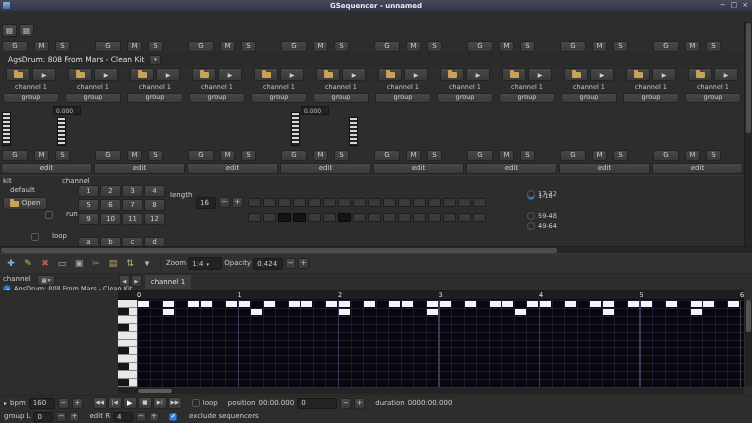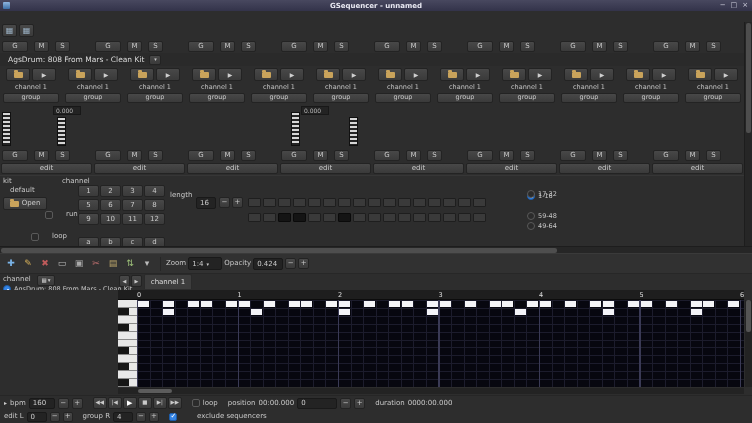--- a/index.html
+++ b/index.html
@@ -627,29 +627,29 @@
     <span class="lbl">00:00.000</span>
     <div class="valuebox" style="width:40px;height:11px">0</div>
     <div class="btn spin">−</div>
     <div class="btn spin">+</div>
     <div class="gap"></div>
     <span class="lbl">duration</span>
     <span class="lbl">0000:00.000</span>
   </div>
 
   <div id="footer">
-    <span class="lbl">edit L</span>
+    <span class="lbl">group L</span>
     <div class="valuebox" style="width:20px;height:10px">0</div>
     <div class="btn spin" style="width:10px;height:10px">−</div>
     <div class="btn spin" style="width:10px;height:10px">+</div>
     <div class="gap"></div>
-    <span class="lbl">group R</span>
+    <span class="lbl">edit R</span>
     <div class="valuebox" style="width:20px;height:10px">4</div>
     <div class="btn spin" style="width:10px;height:10px">−</div>
     <div class="btn spin" style="width:10px;height:10px">+</div>
     <div class="gap"></div>
-    <div style="display:flex;gap:20px;align-items:center">
+    <div style="display:flex;gap:12px;align-items:center">
       <span class="checkbox checked"></span>
       <span class="lbl">exclude sequencers</span>
     </div>
   </div>
 
 </div>
 
 </body></html>

